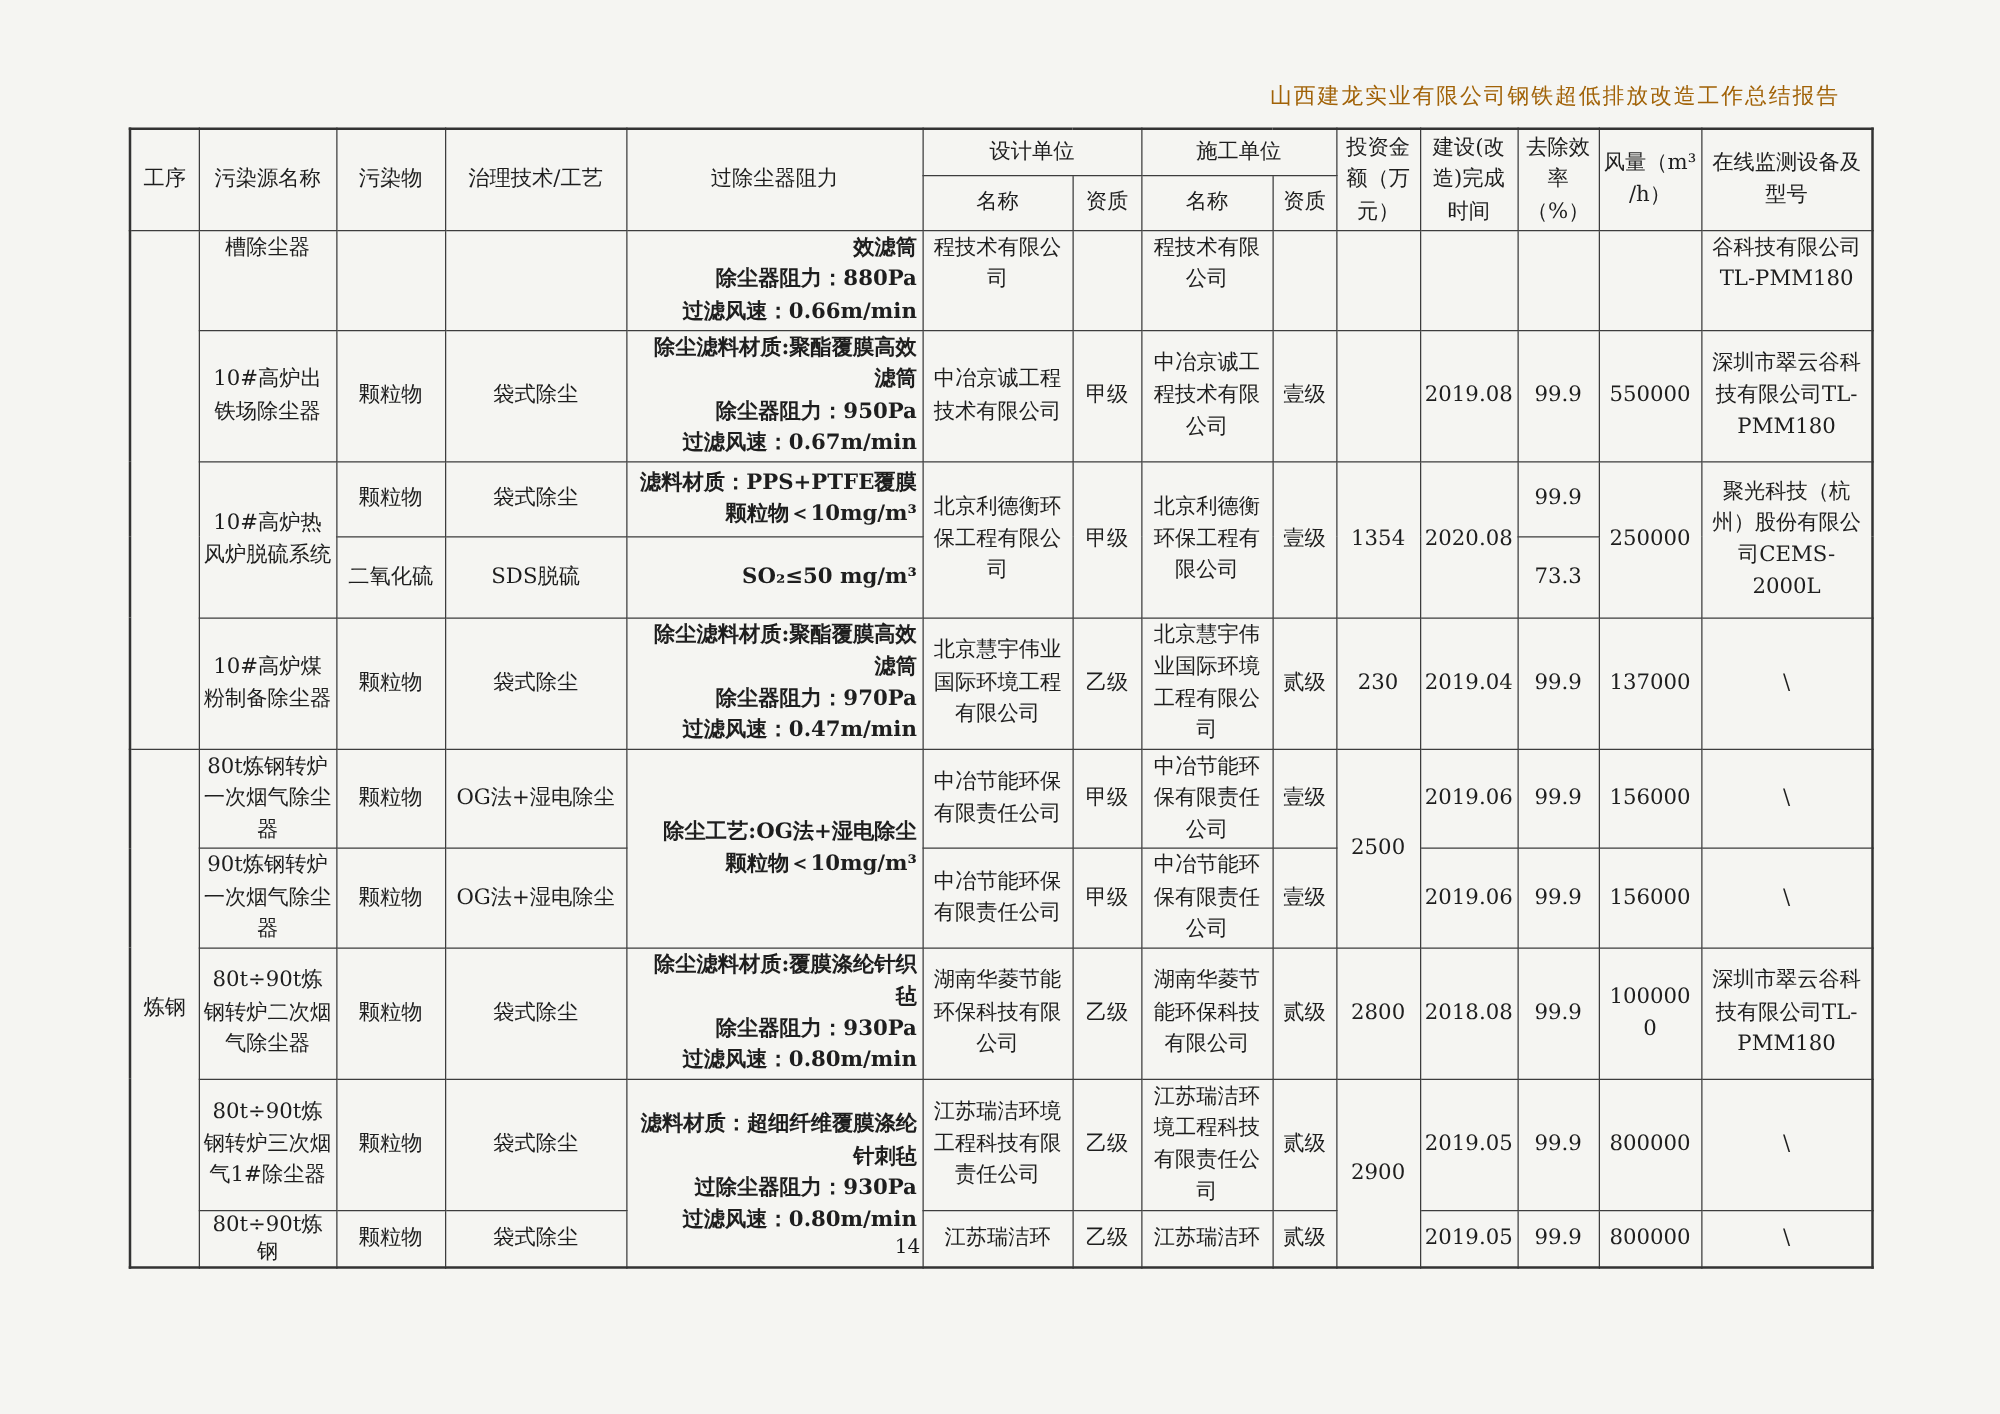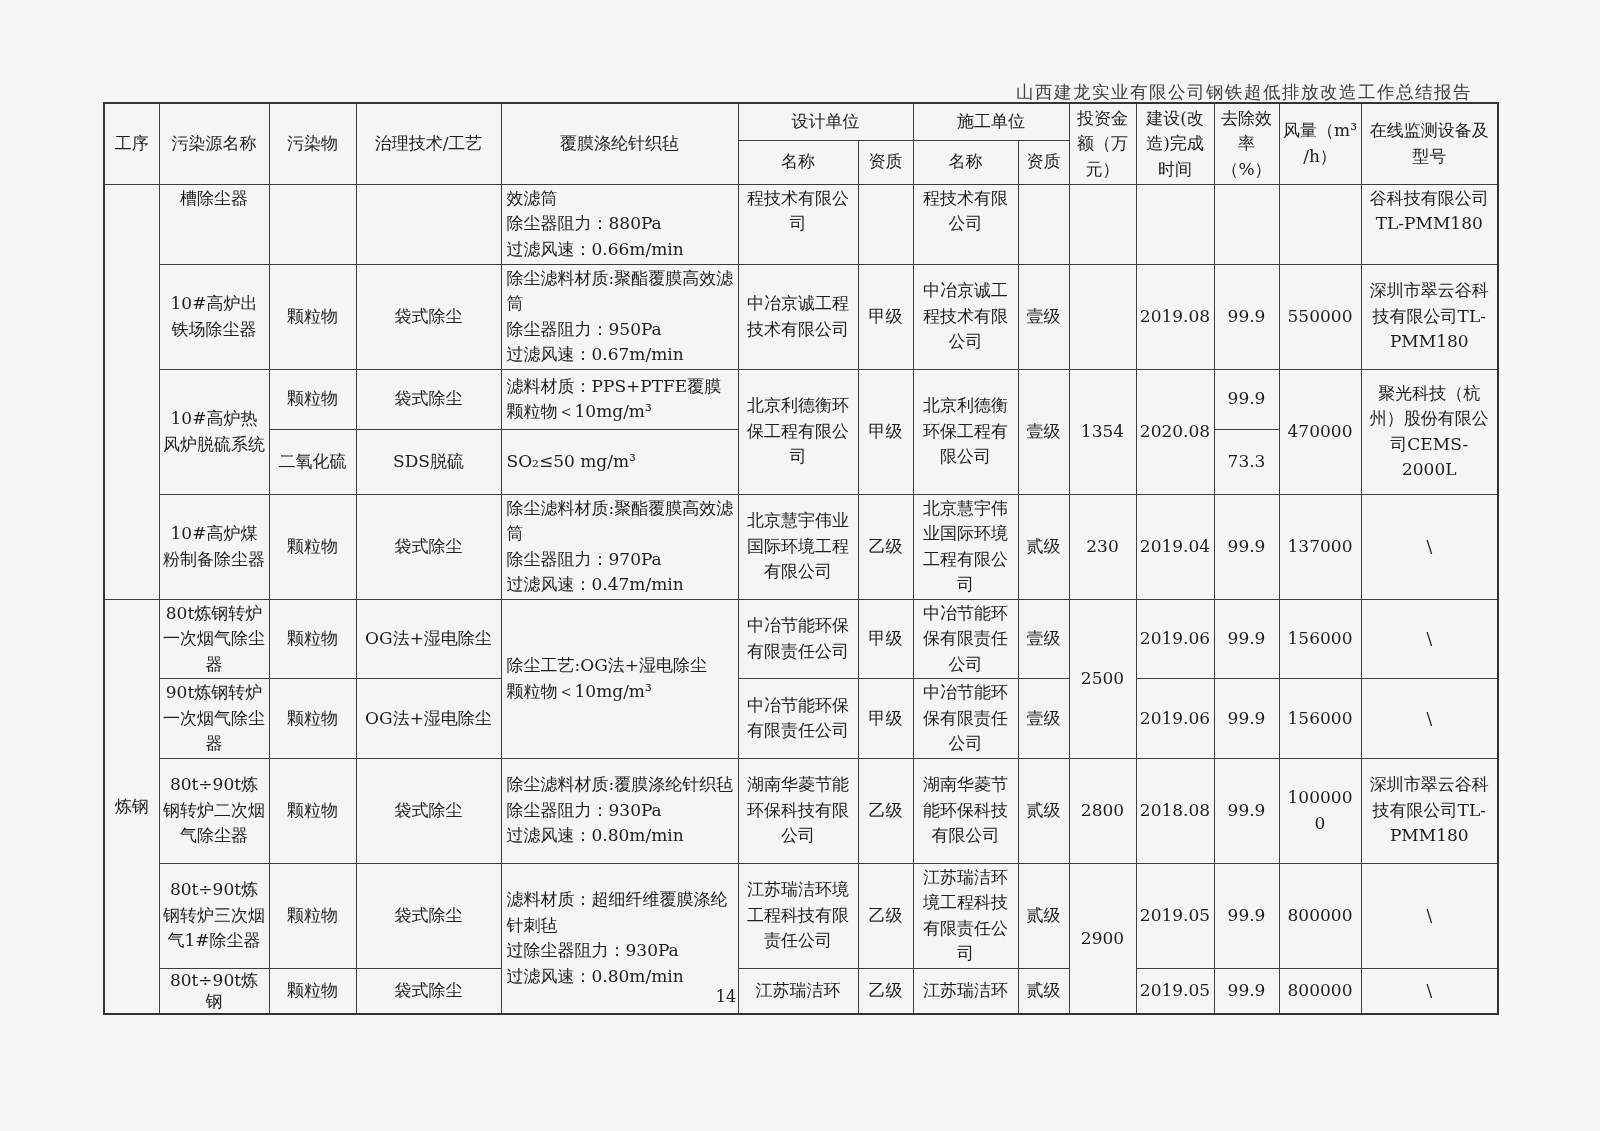--- a/index.html
+++ b/index.html
@@ -5,24 +5,24 @@
   html,body { margin:0; padding:0; }
   body {
     width:1600px; height:1131px;
     background:#f5f5f2;
     font-family:"DejaVu Serif","Liberation Serif",serif;
     color:#1e1e1e;
     position:relative;
   }
   .doc-title {
     position:absolute;
-    top:80px; right:128px;
+    top:64px; right:128px;
     font-size:17.5px;
     letter-spacing:1.5px;
-    color:#404040;
+    color:#a16207;
   }
   table.report-table {
     position:absolute;
     left:103px; top:102px;
     width:1394px;
     border-collapse:collapse;
     table-layout:fixed;
     border:2px solid #333;
   }
   th,td {
@@ -31,23 +31,24 @@
     text-align:center;
     vertical-align:middle;
     font-size:17px;
     line-height:1.5;
     padding:1px 3px;
     overflow:hidden;
     white-space:pre-line;
     word-break:break-word;
   }
   td.params {
-    text-align:left;
+    text-align:right;
     padding-left:5px;
     padding-right:4px;
+    font-weight:bold;
   }
   tr.hr1 { height:37px; }
   tr.hr2 { height:44px; }
   tr.r0 { height:80px; }
   tr.r1 { height:100px; }
   tr.r2 { height:60px; }
   tr.r3 { height:65px; }
   tr.r4 { height:105px; }
   tr.r5 { height:77px; }
   tr.r6 { height:78px;margin-top:44px; }
@@ -85,21 +86,21 @@
       <col style="width:65px">
     <col style="width:82px">
       <col style="width:137px">
   </colgroup>
   <thead>
     <tr class="hr1">
       <th rowspan="2">工序</th>
       <th rowspan="2">污染源名称</th>
       <th rowspan="2">污染物</th>
       <th rowspan="2">治理技术/工艺</th>
-      <th rowspan="2">覆膜涤纶针织毡</th>
+      <th rowspan="2">过除尘器阻力</th>
       <th colspan="2">设计单位</th>
       <th colspan="2">施工单位</th>
       <th rowspan="2">投资金额（万元）</th>
       <th rowspan="2">建设(改造)完成时间</th>
       <th rowspan="2">去除效率（%）</th>
       <th rowspan="2">风量（m³ /h）</th>
       <th rowspan="2">在线监测设备及型号</th>
     </tr>
     <tr class="hr2">
       <th>名称</th>
@@ -153,21 +154,21 @@
       <td>袋式除尘</td>
       <td class="params">滤料材质：PPS+PTFE覆膜
 颗粒物＜10mg/m³</td>
       <td rowspan="2">北京利德衡环保工程有限公司</td>
       <td rowspan="2">甲级</td>
       <td rowspan="2">北京利德衡环保工程有限公司</td>
       <td rowspan="2">壹级</td>
       <td rowspan="2">1354</td>
       <td rowspan="2">2020.08</td>
       <td>99.9</td>
-      <td rowspan="2">470000</td>
+      <td rowspan="2">250000</td>
       <td rowspan="2">聚光科技（杭州）股份有限公司CEMS-2000L</td>
     </tr>
 
     <tr class="r3">
       <td>二氧化硫</td>
       <td>SDS脱硫</td>
       <td class="params">SO₂≤50 mg/m³</td>
       <td>73.3</td>
     </tr>
 

